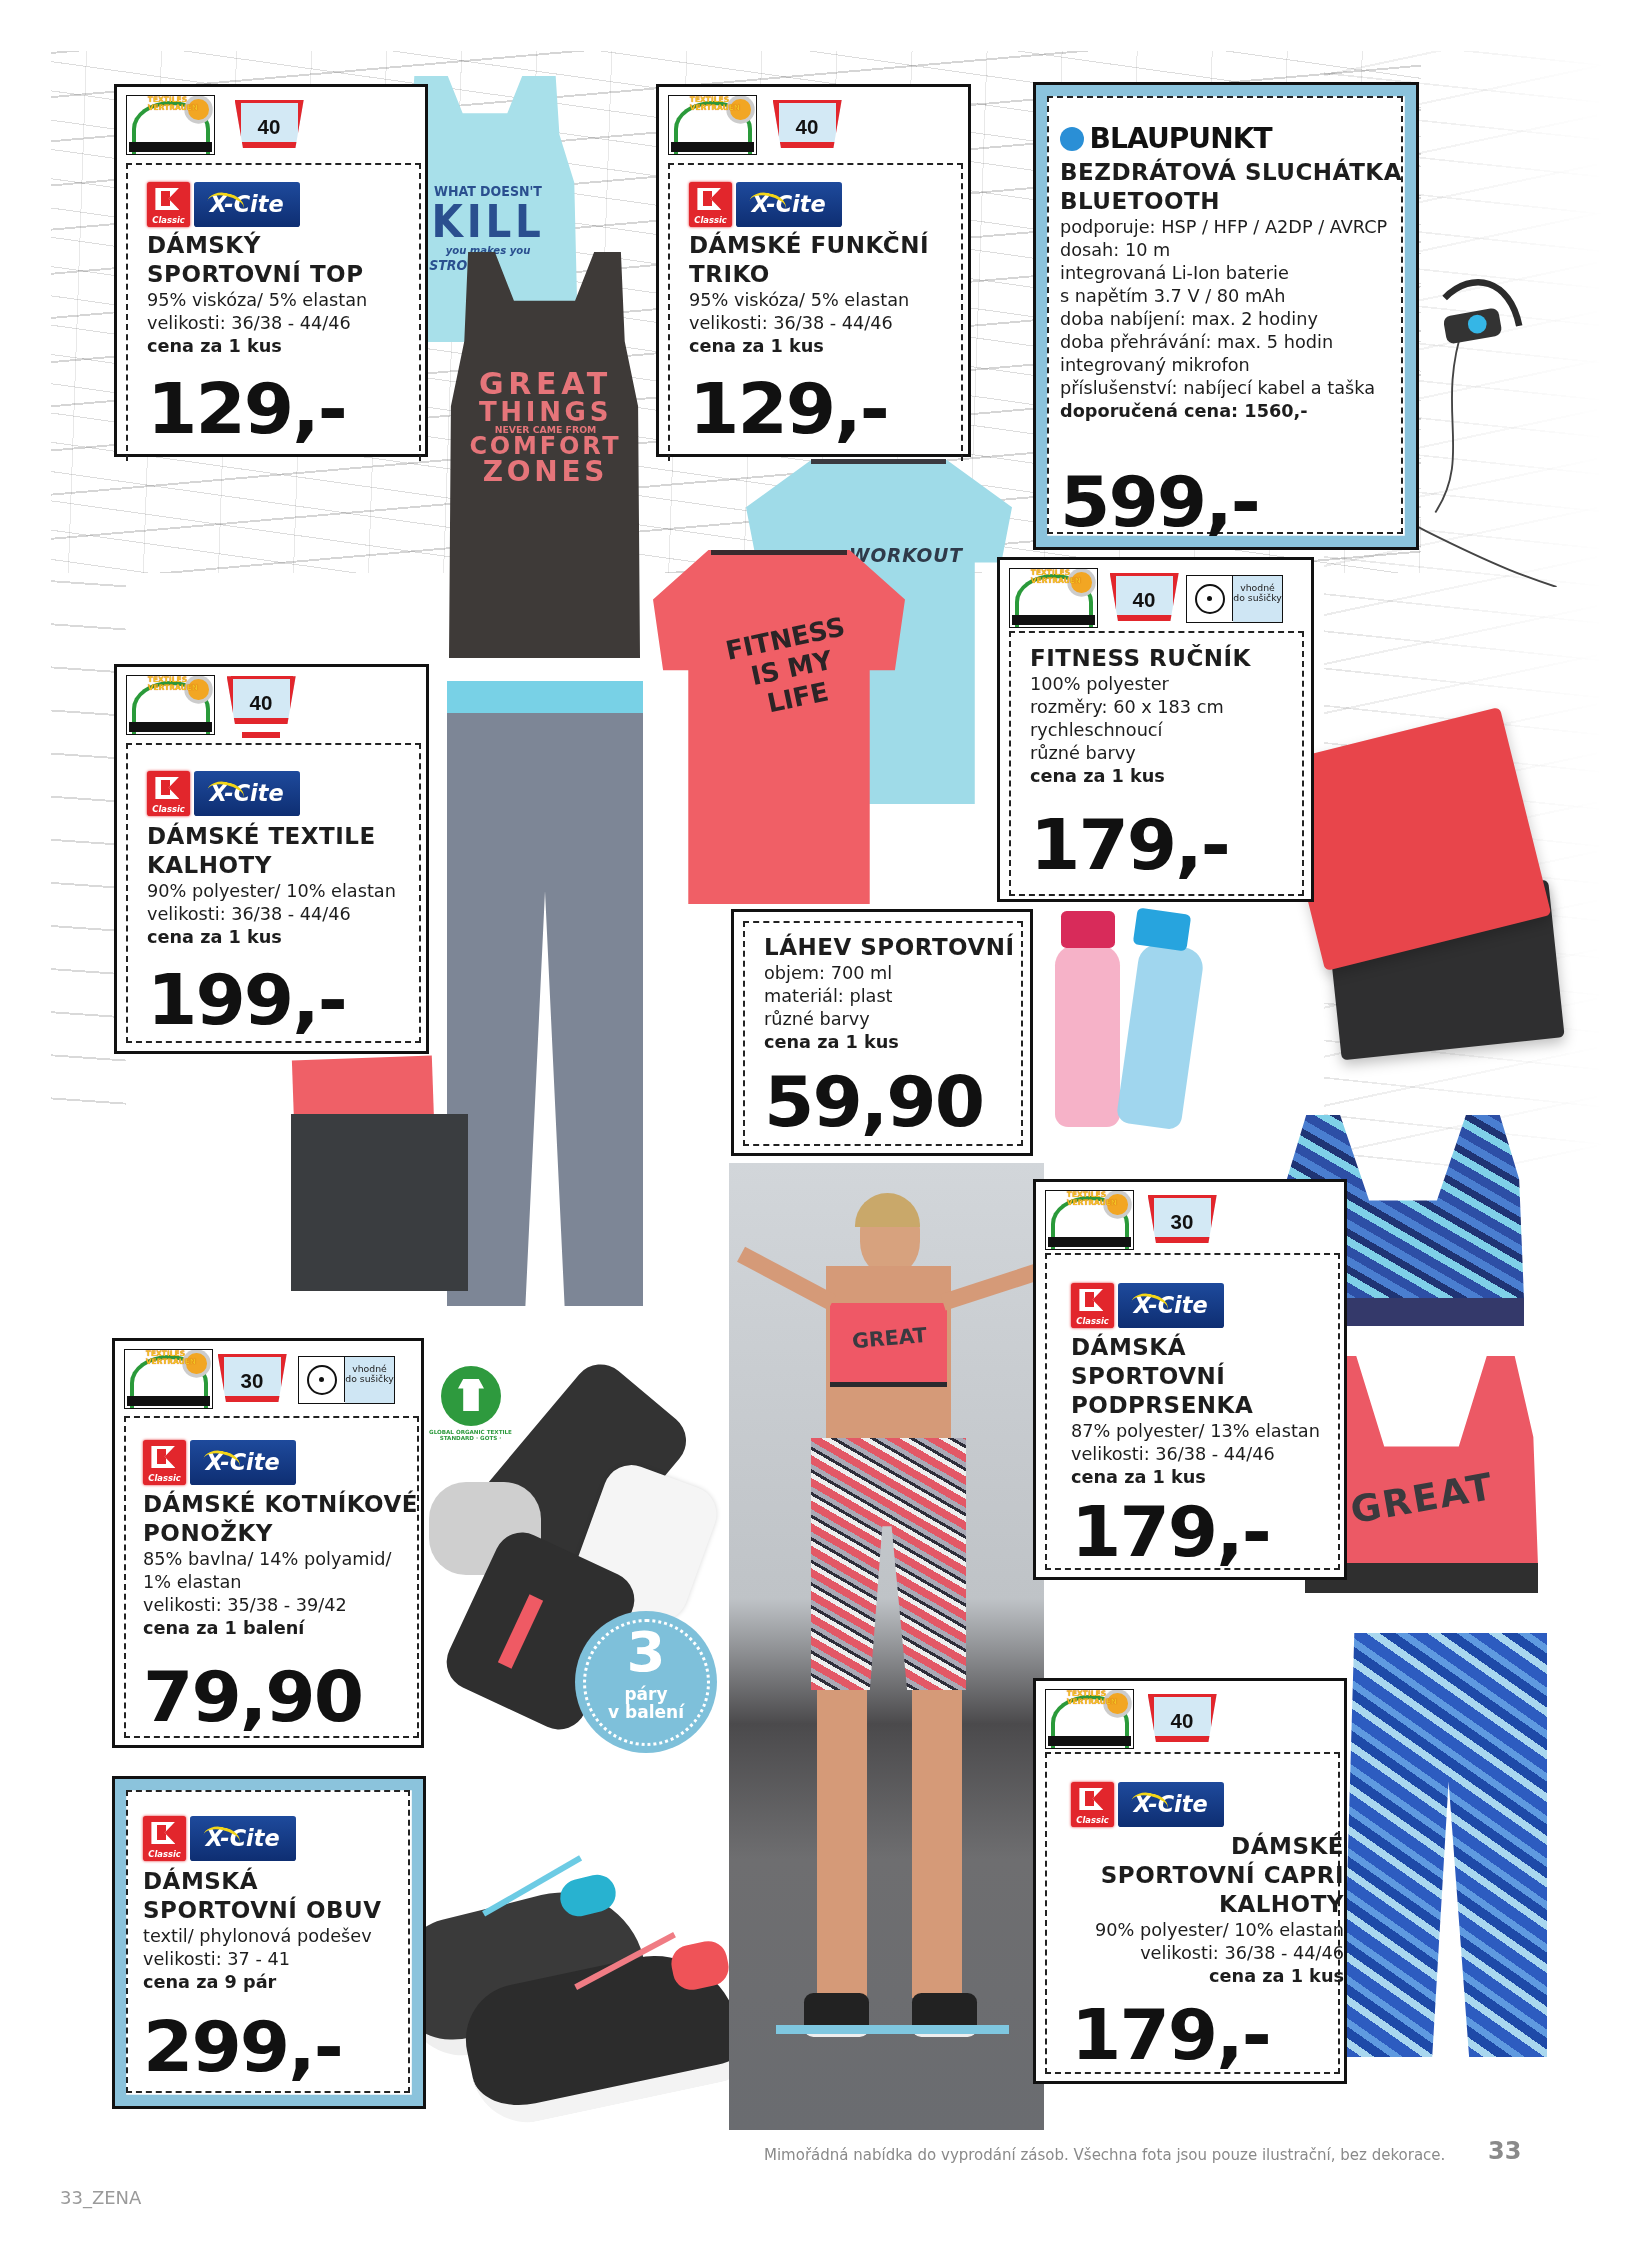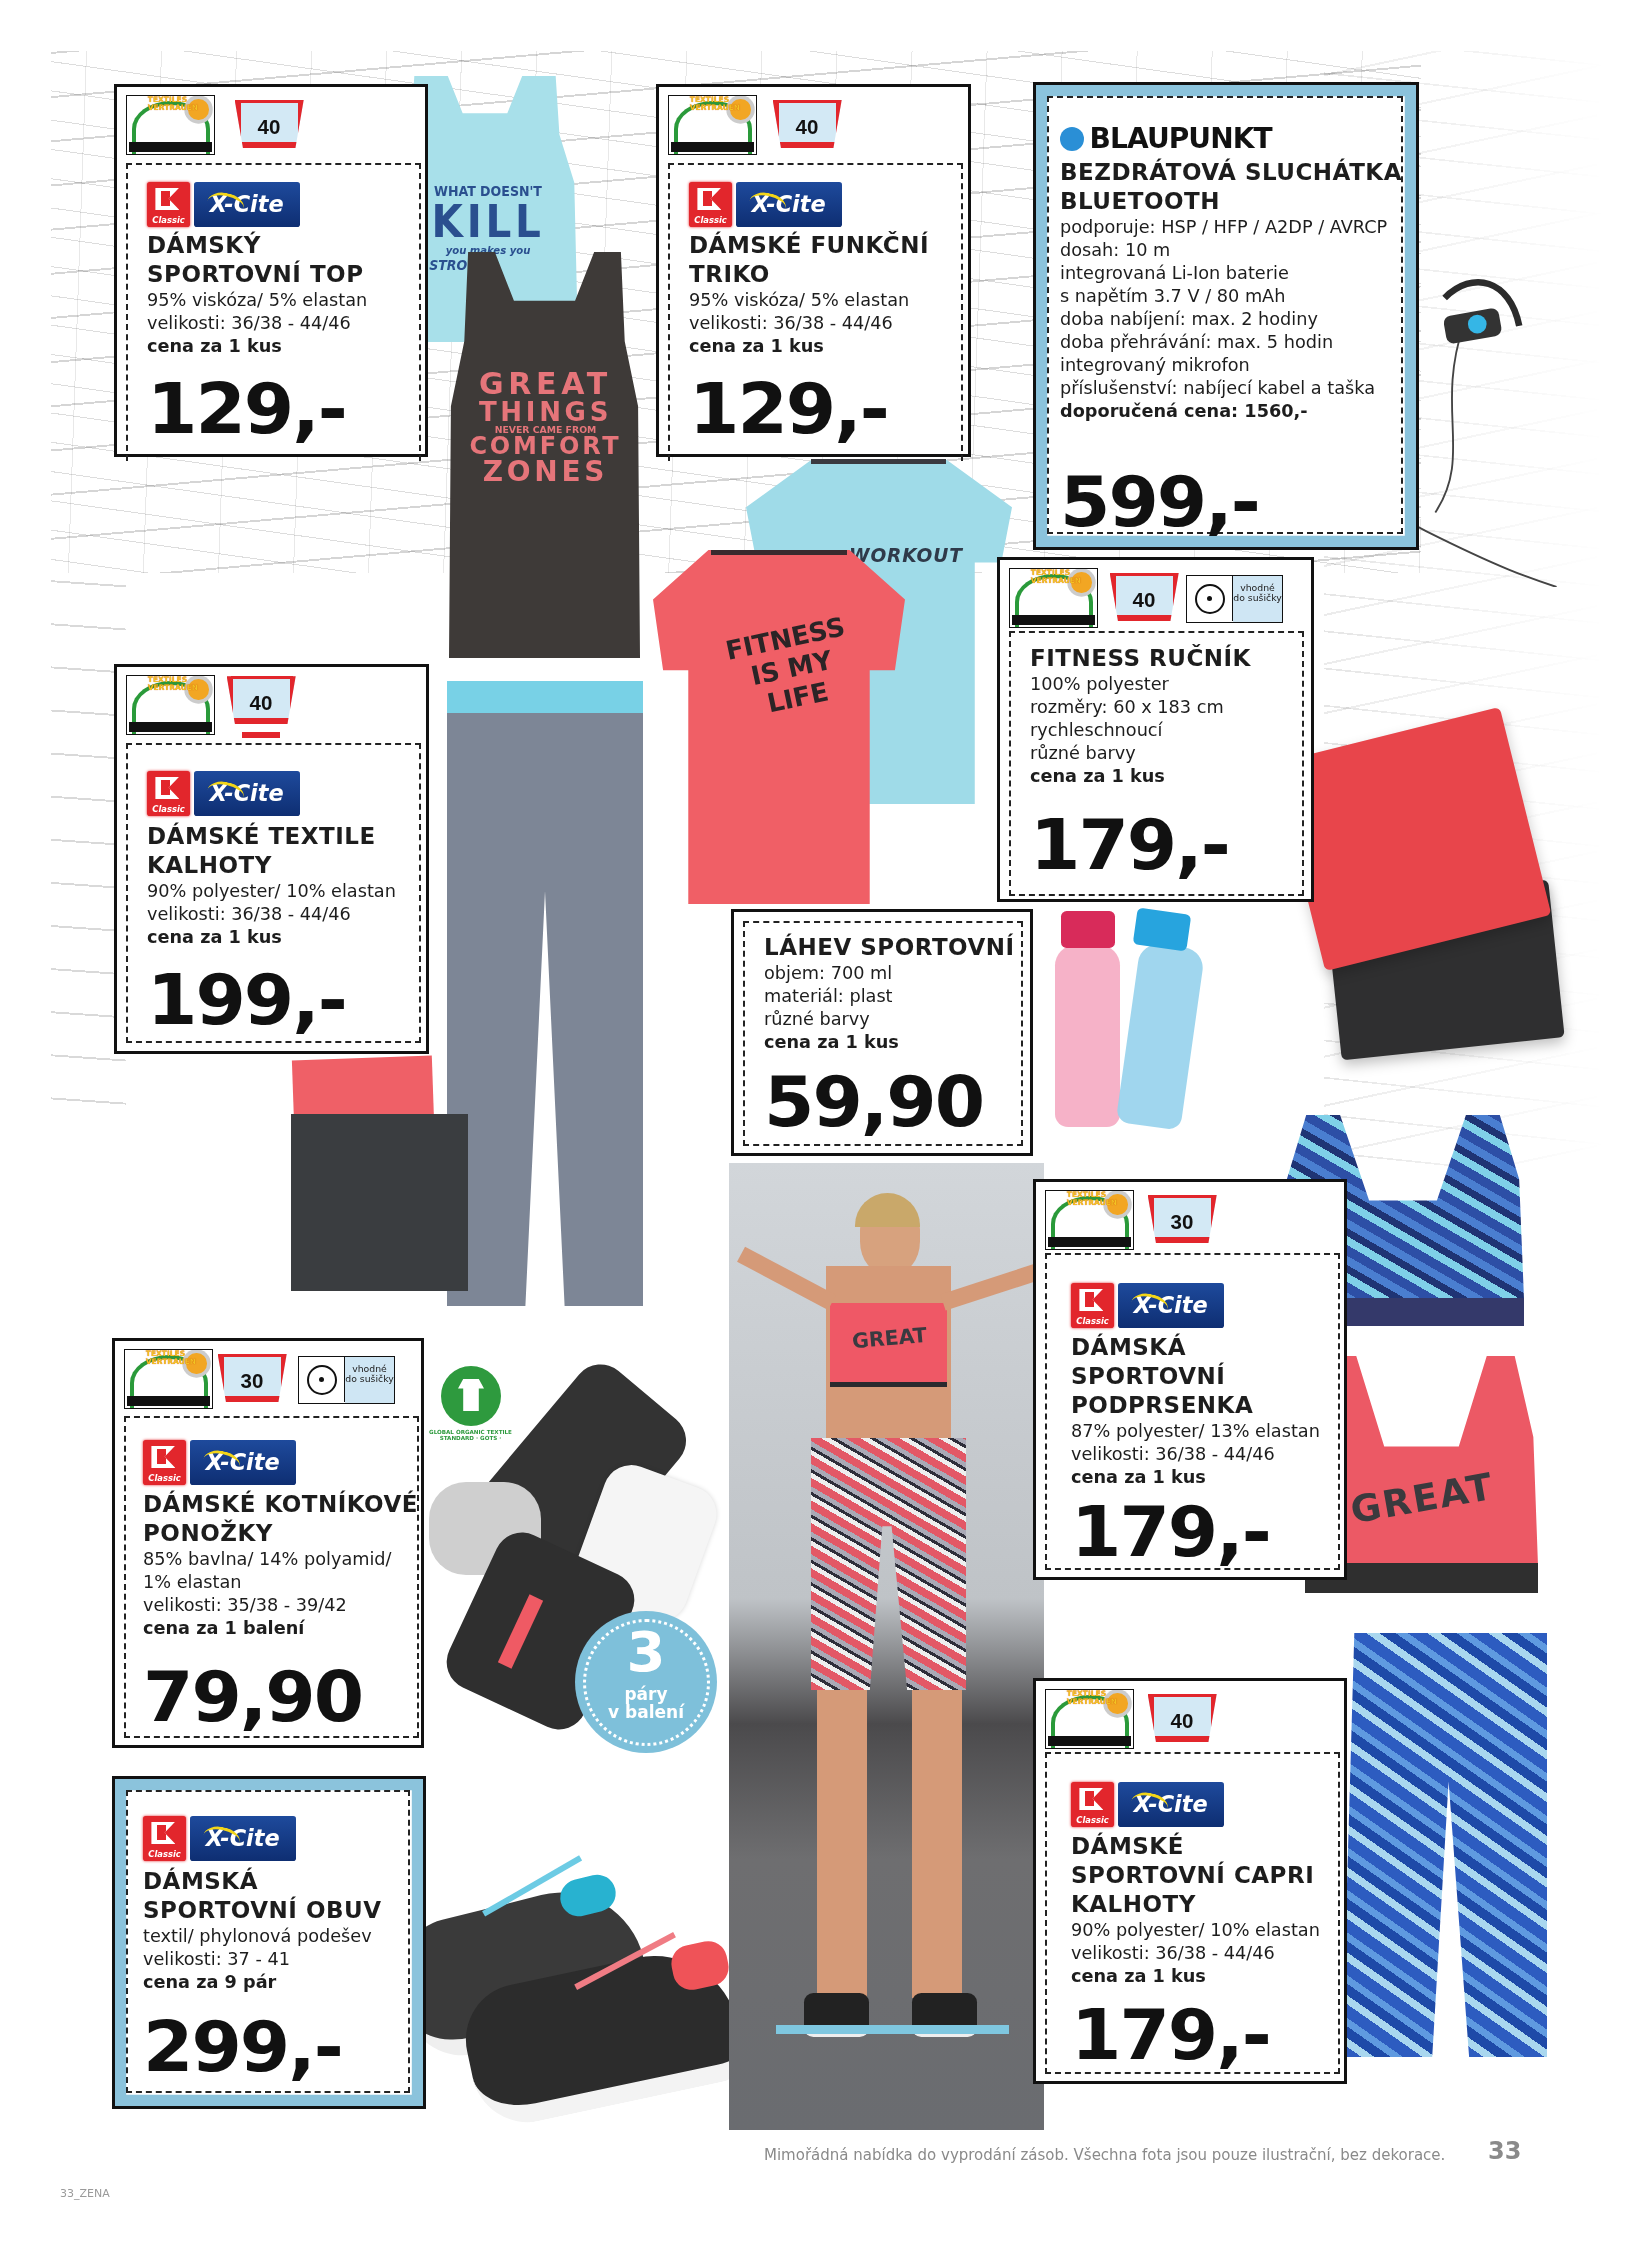--- a/index.html
+++ b/index.html
@@ -49,21 +49,21 @@
   .kclassic { width:43px; height:45px; background:#e2262c; border-radius:2.8px; position:relative; box-shadow:0 0 2.8px #e2262c; }
   .kclassic .k { position:absolute; left:8.4px; top:5.6px; width:24px; height:22.4px; background:#fff; clip-path:polygon(0 0,100% 0,55% 50%,100% 100%,0 100%); }
   .kclassic .k::after { content:""; position:absolute; left:5.6px; top:3.7px; width:9.3px; height:15px; background:#e2262c; }
   .kclassic .c { position:absolute; left:0.9px; right:0.9px; bottom:1.9px; font-size:8.4px; font-style:italic; font-weight:bold; color:#fff; text-align:center; }
   .xcite { width:106px; height:45px; background:linear-gradient(180deg,#1e4a9c,#0e2e72); border-radius:2.8px; color:#fff; font-style:italic; font-size:22.4px; font-weight:bold; line-height:45px; text-align:center; font-family:"DejaVu Sans", sans-serif; position:relative; }
   .xcite .swoosh { position:absolute; left:13px; top:11.2px; width:37px; height:20.5px; border-top:3.7px solid #f2d518; border-radius:50% 50% 0 0; transform:rotate(12deg); }
 
   .product { position:absolute; }
   .footer-note { position:absolute; left:764px; top:2146px; font-size:15px; color:#8a8a8a; font-family:"DejaVu Sans", sans-serif; }
   .page-num { position:absolute; left:1488px; top:2137px; font-size:24px; font-weight:bold; color:#8a8a8a; }
-  .sect { position:absolute; left:60px; top:2187px; font-size:11px; color:#9a9a9a; }
+  .sect { position:absolute; left:60px; top:2187px; font-size:18px; color:#9a9a9a; }
 </style>
 </head>
 <body>
 
 <div class="grunge"></div>
 <div class="grunge-right"></div>
 <div class="grunge-left"></div>
 
 <div class="product" style="left:392px;top:76px;width:186px;height:266px;">
   <div style="position:absolute;inset:0;background:#a8e0ea;clip-path:polygon(12% 0,30% 0,38% 14%,62% 14%,70% 0,88% 0,90% 22%,98% 40%,100% 100%,0 100%,2% 40%,10% 22%);"></div>
@@ -396,21 +396,21 @@
       <div class="deg">40</div>
     </div>
   <div class="dash" style="left:9.3px;top:71px;width:295px;height:322px;"></div>
   <div class="brand" style="left:35px;top:101px;">
     <div class="kclassic">
         <div class="k"></div>
         <div class="c">Classic</div>
       </div>
     <div class="xcite"><div class="swoosh"></div><span>X-Cite</span></div>
   </div>
-  <div class="txt" style="left:35px;top:151px;">
+  <div class="txt" style="left:35px;top:151px;text-align:right;">
     <div class="title">DÁMSKÉ</div>
     <div class="title">SPORTOVNÍ CAPRI</div>
     <div class="title">KALHOTY</div>
     <div class="spec">90% polyester/ 10% elastan</div>
     <div class="spec">velikosti: 36/38 - 44/46</div>
     <div class="spec bold">cena za 1 kus</div>
   </div>
   <div class="price" style="left:35px;top:317px;">179,-</div>
 </div>
 

